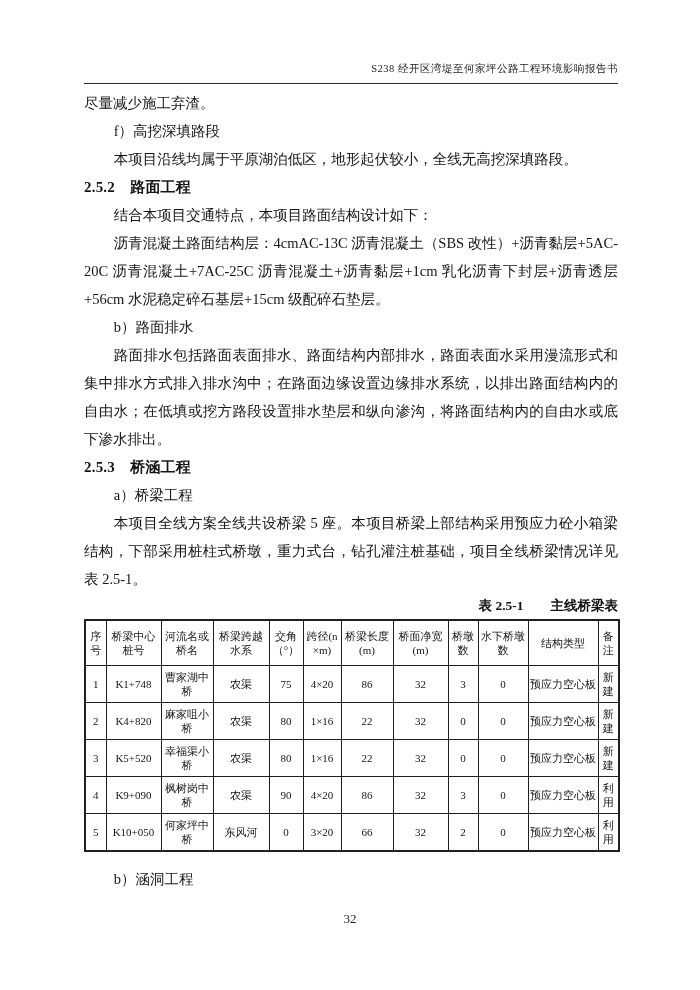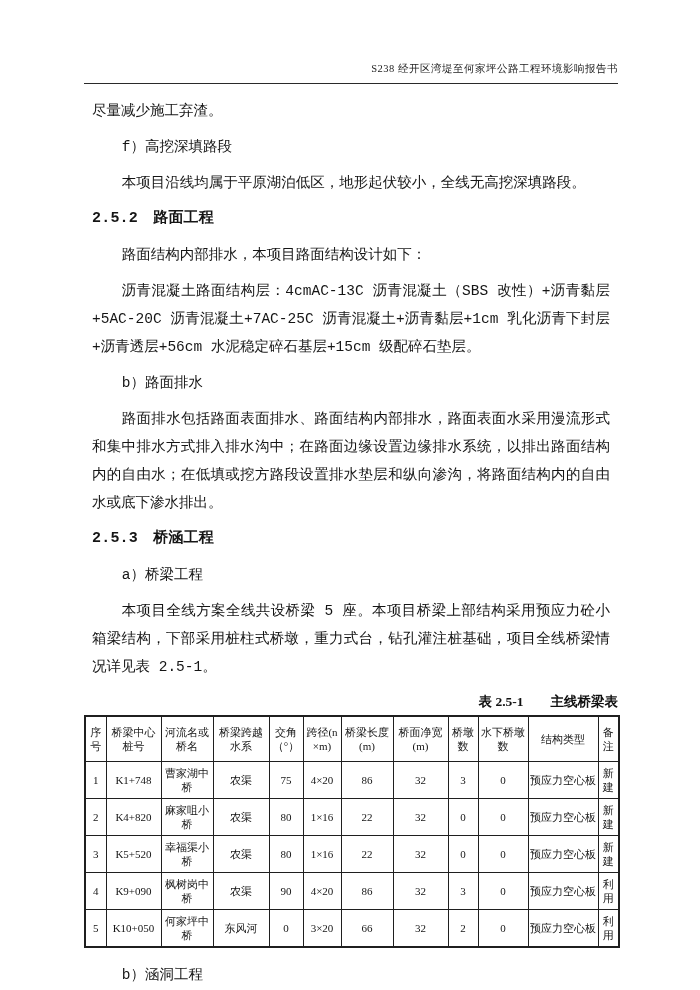--- a/index.html
+++ b/index.html
@@ -16,22 +16,22 @@
     padding-top:58px;padding-bottom:7px;
     border-bottom:1.5px solid #2a2a2a;
     text-align:right;
   }
   .running-head{
     font-size:10.5px;letter-spacing:.5px;color:#222;
   }
   
   .doc-body{margin:0 82px 0 84px;padding-top:5px;}
   .p{
-    font-size:14.5px;line-height:28px;margin:8px;
-    text-align:justify;color:#151515;font-family:Liberation Mono, monospace;
+    font-size:14.5px;line-height:28px;margin:0;
+    text-align:justify;color:#151515;
   }
   .p.indent{text-indent:2.05em;}
   .p.heading{font-weight:bold;font-size:15px;letter-spacing:.2px;}
   
   .tbl-caption{
     font-size:13.5px;font-weight:bold;text-align:right;
     line-height:26px;margin-top:0;
   }
   table.bridge{
     table-layout:fixed;border-collapse:collapse;
@@ -63,21 +63,21 @@
 
   <div class="running-head-wrap">
     <span class="running-head">S238 经开区湾堤至何家坪公路工程环境影响报告书</span>
   </div>
 
   <div class="doc-body">
     <p class="p">尽量减少施工弃渣。</p>
     <p class="p indent">f）高挖深填路段</p>
     <p class="p indent">本项目沿线均属于平原湖泊低区，地形起伏较小，全线无高挖深填路段。</p>
     <p class="p heading">2.5.2　路面工程</p>
-    <p class="p indent">路面结构内部排水，本项目路面结构设计如下：</p>
+    <p class="p indent">结合本项目交通特点，本项目路面结构设计如下：</p>
     <p class="p indent">沥青混凝土路面结构层：4cmAC-13C 沥青混凝土（SBS 改性）+沥青黏层+5AC-20C 沥青混凝土+7AC-25C 沥青混凝土+沥青黏层+1cm 乳化沥青下封层+沥青透层+56cm 水泥稳定碎石基层+15cm 级配碎石垫层。</p>
     <p class="p indent">b）路面排水</p>
     <p class="p indent">路面排水包括路面表面排水、路面结构内部排水，路面表面水采用漫流形式和集中排水方式排入排水沟中；在路面边缘设置边缘排水系统，以排出路面结构内的自由水；在低填或挖方路段设置排水垫层和纵向渗沟，将路面结构内的自由水或底下渗水排出。</p>
     <p class="p heading">2.5.3　桥涵工程</p>
     <p class="p indent">a）桥梁工程</p>
     <p class="p indent">本项目全线方案全线共设桥梁 5 座。本项目桥梁上部结构采用预应力砼小箱梁结构，下部采用桩柱式桥墩，重力式台，钻孔灌注桩基础，项目全线桥梁情况详见表 2.5-1。</p>
 
     <div class="tbl-caption">表 2.5-1　　主线桥梁表</div>
 
     <table class="bridge">

